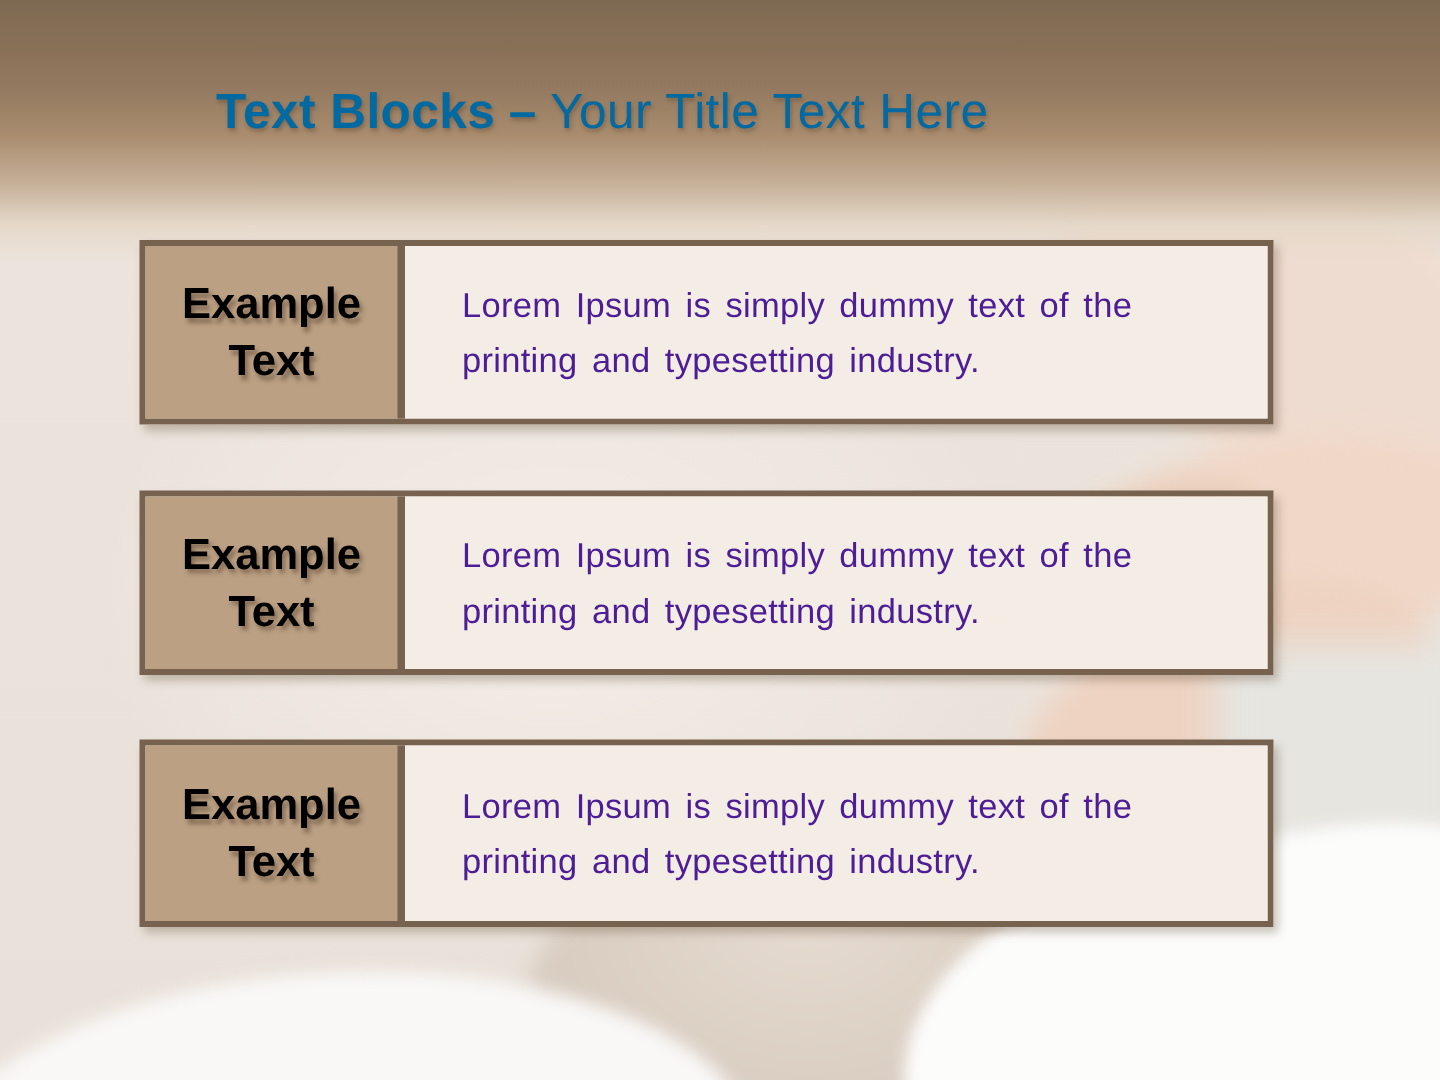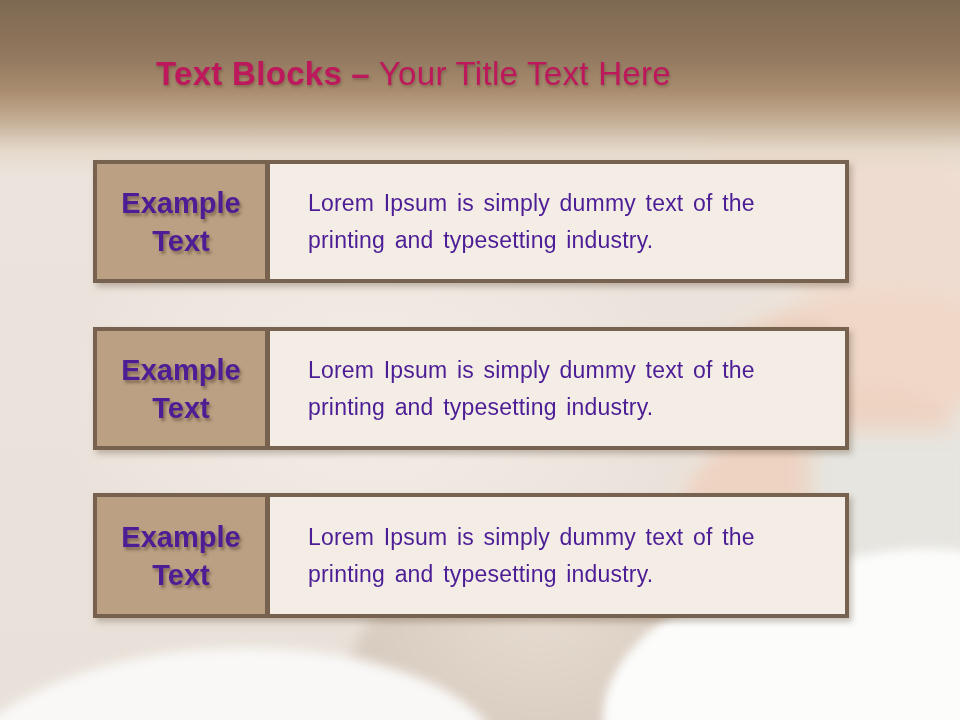--- a/index.html
+++ b/index.html
@@ -30,37 +30,37 @@
          border-radius:45% 55% 0 60% / 60% 40% 0 70%;transform:rotate(-16deg);
          filter:blur(5px);}
   .towel-left{left:-60px;top:648px;width:560px;height:160px;background:#f9f8f7;
          border-radius:55% 45% 0 0 / 100% 70% 0 0;filter:blur(6px);}
 
   
   .title-band{position:absolute;left:0;top:0;width:960px;height:175px;z-index:2;
          background:linear-gradient(180deg,
             #7d6952 0%, #8b7259 22%, #937a60 34%, #aa8d6f 52%,
             #c6b098 70%, rgba(229,216,201,.92) 86%, rgba(240,232,223,0) 100%);}
-  .slide-title{position:absolute;left:12px;top:52px;width:803px;z-index:4;
-         text-align:center;color:#be185d;font-size:33px;line-height:44px;
+  .slide-title{position:absolute;left:0;top:52px;width:803px;z-index:4;
+         text-align:center;color:#0369a1;font-size:33px;line-height:44px;
          text-shadow:1px 2px 3px rgba(70,50,30,.35);letter-spacing:.3px;}
   .slide-title .t-bold{font-weight:bold;}
   .slide-title .t-dash{margin:0 9px;font-weight:bold;}
 
   
   .block{position:absolute;left:93px;width:756px;height:123px;z-index:3;
          box-sizing:border-box;border:4px solid #76624e;display:flex;
          box-shadow:3px 4px 6px rgba(104,82,60,.35);}
   .block.b1{top:160px;}
   .block.b2{top:327px;}
   .block.b3{top:493px;height:125px;}
   .label-box{width:173px;flex:0 0 173px;box-sizing:border-box;
          border-right:5px solid #76624e;background:#bba083;
          display:flex;align-items:center;justify-content:center;text-align:center;
-         color:#4c1d95;font-weight:bold;font-size:29px;line-height:38px;
+         color:#000000;font-weight:bold;font-size:29px;line-height:38px;
          padding:0 6px;text-shadow:2px 3px 3px rgba(104,81,62,.65);}
   .content-box{flex:1;background:#f3ede6;display:flex;align-items:center;}
   .content-box p{margin:0 0 0 38px;max-width:505px;color:#4c1d95;
          font-size:23px;line-height:37px;word-spacing:3px;letter-spacing:.2px;}
 </style>
 </head>
 <body>
 
 <div class="slide">
 

